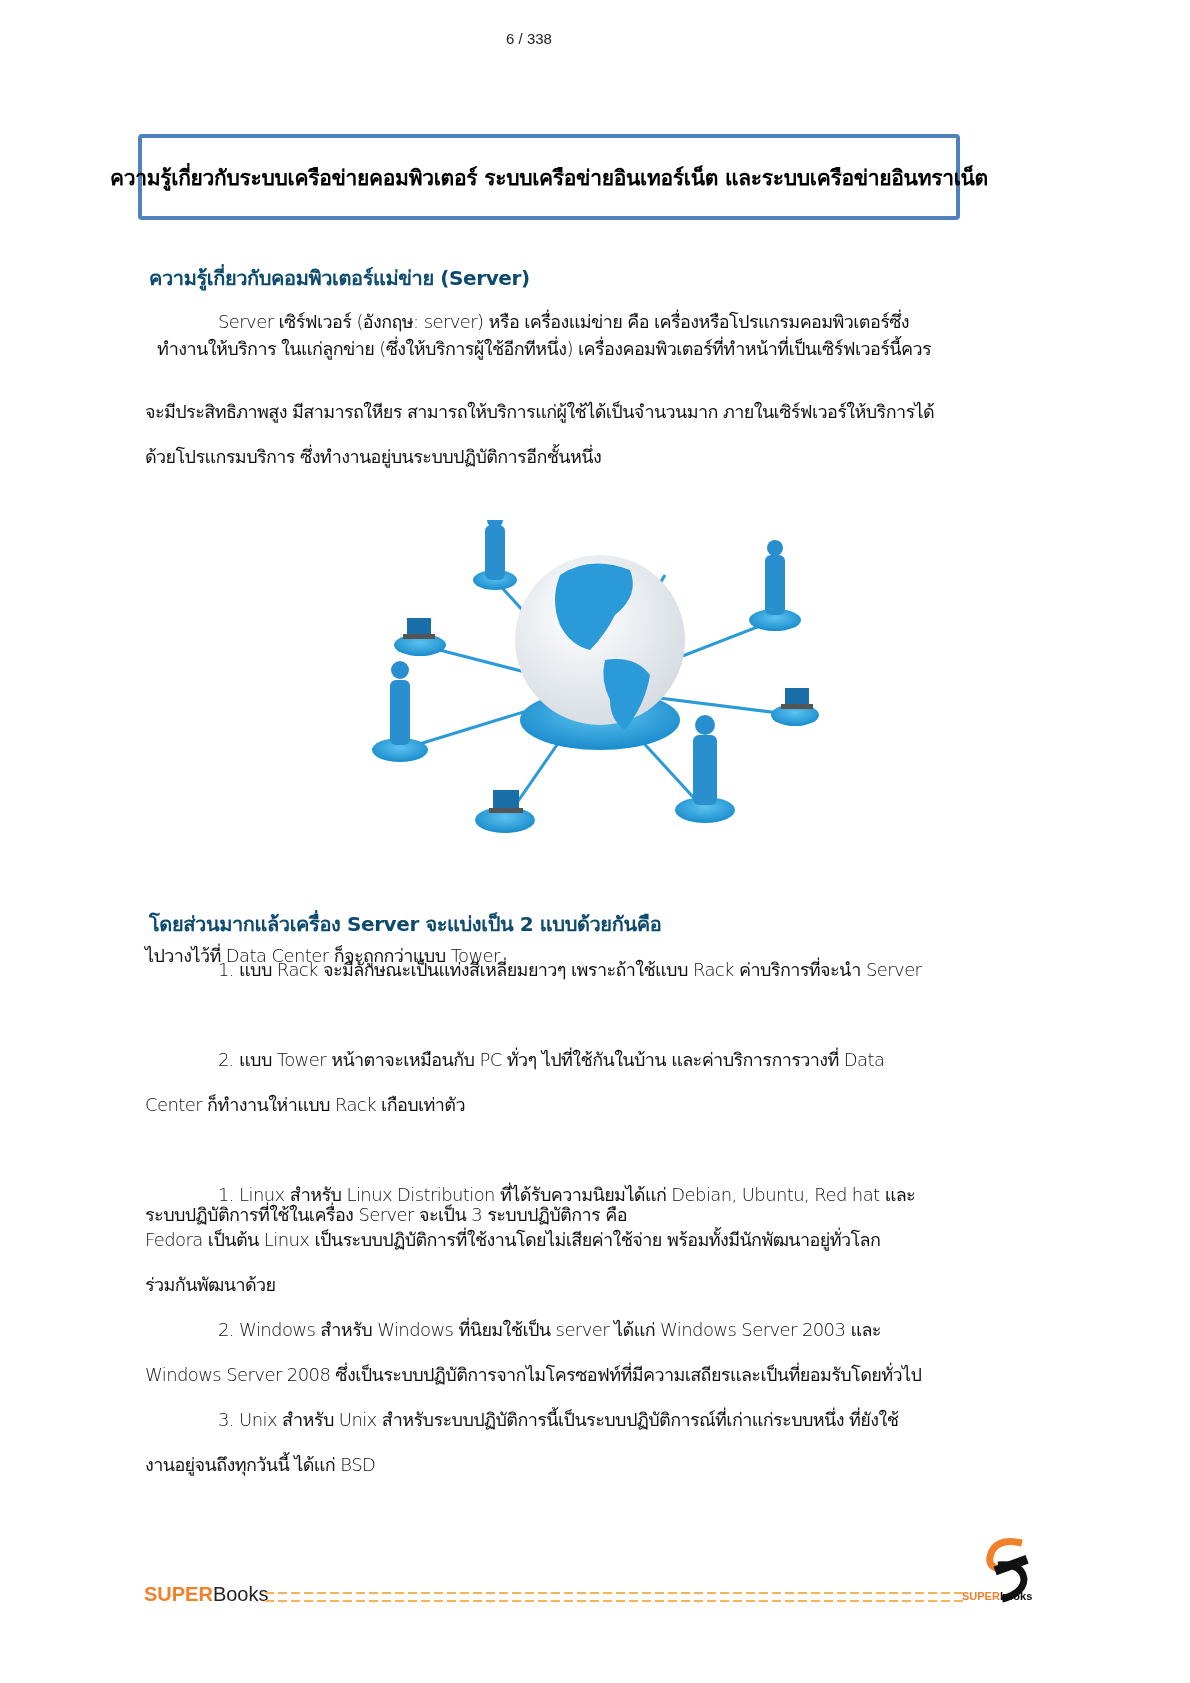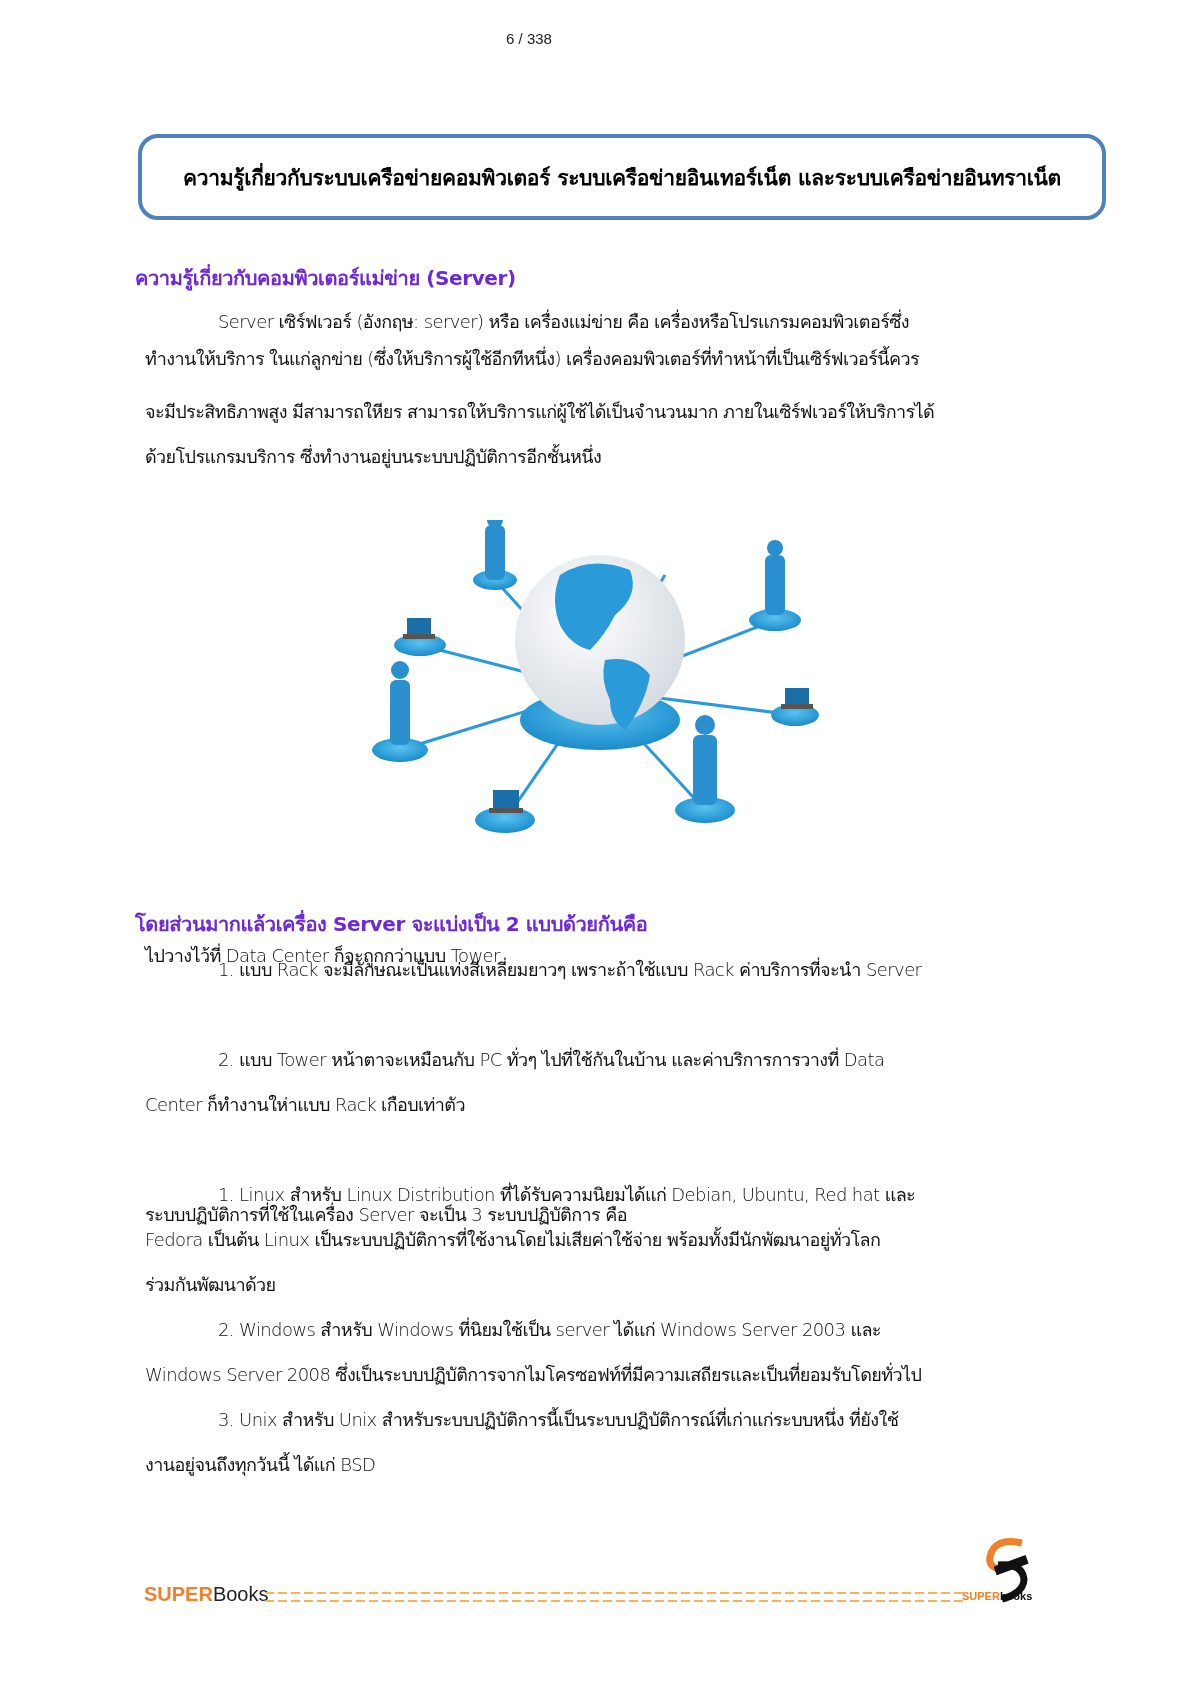--- a/index.html
+++ b/index.html
@@ -5,30 +5,30 @@
   html, body { margin: 0; padding: 0; background: #ffffff; }
   body {
     width: 1190px; height: 1683px; position: relative; overflow: hidden;
     font-family: "DejaVu Sans", "Liberation Sans", sans-serif; color: #111;
   }
   .page-num {
     position: absolute; top: 30px; left: 0; width: 1058px; text-align: center;
     font-family: "Liberation Sans", sans-serif; font-size: 15px; color: #222;
   }
   .title-box {
-    position: absolute; left: 138px; top: 134px; width: 968px; height: 86px;
-    border: 4px solid #4f81bd; border-radius: 20px; box-sizing: border-box;
+    position: absolute; left: 138px; top: 134px; width: 822px; height: 86px;
+    border: 4px solid #4f81bd; border-radius: 4px; box-sizing: border-box;
     display: flex; align-items: center; justify-content: center;
   }
   .title-box span {
     font-weight: bold; font-size: 21px; color: #000; letter-spacing: -0.3px;
     white-space: nowrap;
   }
   .heading {
-    position: absolute; left: 135px; font-weight: bold; font-size: 20px; color: #6d28d9;
+    position: absolute; left: 149px; font-weight: bold; font-size: 20px; color: #0c4a6e;
     white-space: nowrap; letter-spacing: -0.4px;
   }
   .line {
     position: absolute; left: 145px; font-size: 18px; color: #111;
     white-space: nowrap; letter-spacing: -0.6px; font-weight: 300;
   }
   .indent { left: 218px; }
   .figure {
     position: absolute; left: 355px; top: 520px; width: 470px; height: 340px;
   }
@@ -56,21 +56,21 @@
 <body>
 
 <div class="page-num">6 / 338</div>
 
 <div class="title-box">
   <span>ความรู้เกี่ยวกับระบบเครือข่ายคอมพิวเตอร์ ระบบเครือข่ายอินเทอร์เน็ต และระบบเครือข่ายอินทราเน็ต</span>
 </div>
 
 <div class="heading" style="top:262px;">ความรู้เกี่ยวกับคอมพิวเตอร์แม่ข่าย (Server)</div>
 <div class="line indent" style="top:307px;">Server เซิร์ฟเวอร์ (อังกฤษ: server) หรือ เครื่องแม่ข่าย คือ เครื่องหรือโปรแกรมคอมพิวเตอร์ซึ่ง</div>
-<div class="line" style="top:344px;">ทำงานให้บริการ ในแก่ลูกข่าย (ซึ่งให้บริการผู้ใช้อีกทีหนึ่ง) เครื่องคอมพิวเตอร์ที่ทำหน้าที่เป็นเซิร์ฟเวอร์นี้ควร</div>
+<div class="line" style="top:334px;margin-left:12px;">ทำงานให้บริการ ในแก่ลูกข่าย (ซึ่งให้บริการผู้ใช้อีกทีหนึ่ง) เครื่องคอมพิวเตอร์ที่ทำหน้าที่เป็นเซิร์ฟเวอร์นี้ควร</div>
 <div class="line" style="top:397px;">จะมีประสิทธิภาพสูง มีสามารถใหียร สามารถให้บริการแก่ผู้ใช้ได้เป็นจำนวนมาก ภายในเซิร์ฟเวอร์ให้บริการได้</div>
 <div class="line" style="top:442px;">ด้วยโปรแกรมบริการ ซึ่งทำงานอยู่บนระบบปฏิบัติการอีกชั้นหนึ่ง</div>
 
 <svg class="figure" viewBox="0 0 470 340">
   <defs>
     <radialGradient id="g" cx="40%" cy="35%" r="65%">
       <stop offset="0%" stop-color="#ffffff"></stop>
       <stop offset="100%" stop-color="#d7dde3"></stop>
     </radialGradient>
     <radialGradient id="pad" cx="50%" cy="40%" r="60%">

